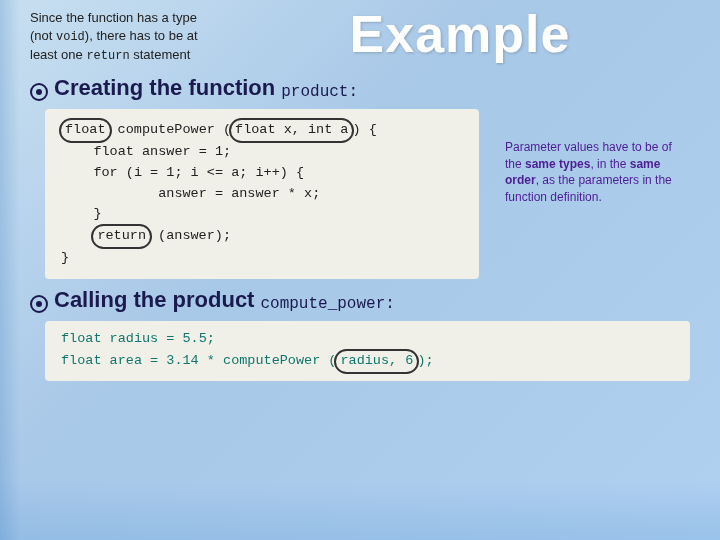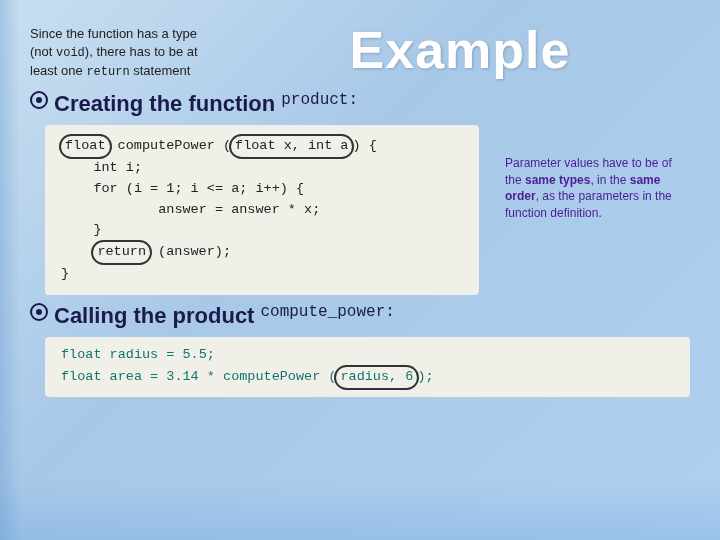--- a/index.html
+++ b/index.html
@@ -10,21 +10,21 @@
       background: linear-gradient(135deg, #c8dff0 0%, #a8c8e8 40%, #b0d0f0 100%);
       font-family: Arial, sans-serif;
       overflow: hidden;
       position: relative;
     }
 
     .slide-container {
       width: 720px;
       height: 540px;
       position: relative;
-      padding: 20px 30px;
+      padding: 4px 30px;
     }
 
     
     .top-section {
       display: flex;
       align-items: flex-start;
       margin-bottom: 10px;
     }
 
     .description-box {
@@ -56,21 +56,21 @@
       letter-spacing: 1px;
       text-align: right;
     }
 
     
     .section-header {
       font-size: 22px;
       color: #1a1a4e;
       margin: 8px 0 8px 0;
       display: flex;
-      align-items: flex-start;
+      align-items: flex-end;
       gap: 6px;
     }
 
     .bullet-circle {
       display: inline-block;
       width: 18px;
       height: 18px;
       border-radius: 50%;
       border: 2.5px solid #1a1a4e;
       flex-shrink: 0;
@@ -202,21 +202,21 @@
   <div class="section-header">
     <span class="bullet-circle"></span>
     <span class="regular-text">Creating the function </span>
       <span class="mono-text">product:</span>
   </div>
 
   <div class="code-area">
     <div class="code-block">
 
       <span class="line"><span class="oval-highlight">float</span> computePower (<span class="oval-highlight">float x, int a</span>) {</span>
-      <span class="line">    int i;</span>
+      <span class="line">    float answer = 1;</span>
       <span class="line">    for (i = 1; i &lt;= a; i++) {</span>
       <span class="line">            answer = answer * x;</span>
       <span class="line">    }</span>
       <span class="line">    <span class="oval-highlight">return</span> (answer);</span>
       <span class="line">}</span>
     </div>
     <div class="note-box">
       <span>Parameter values have to be of the </span><strong>same types</strong><span>, in the </span><strong>same order</strong><span>, as the parameters in the function definition.</span>
     </div>
   </div>

